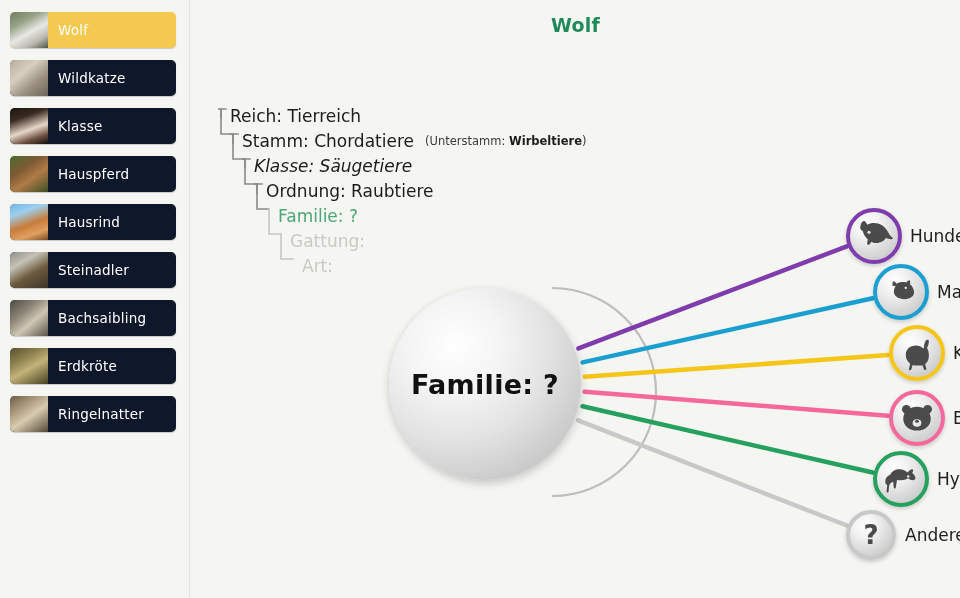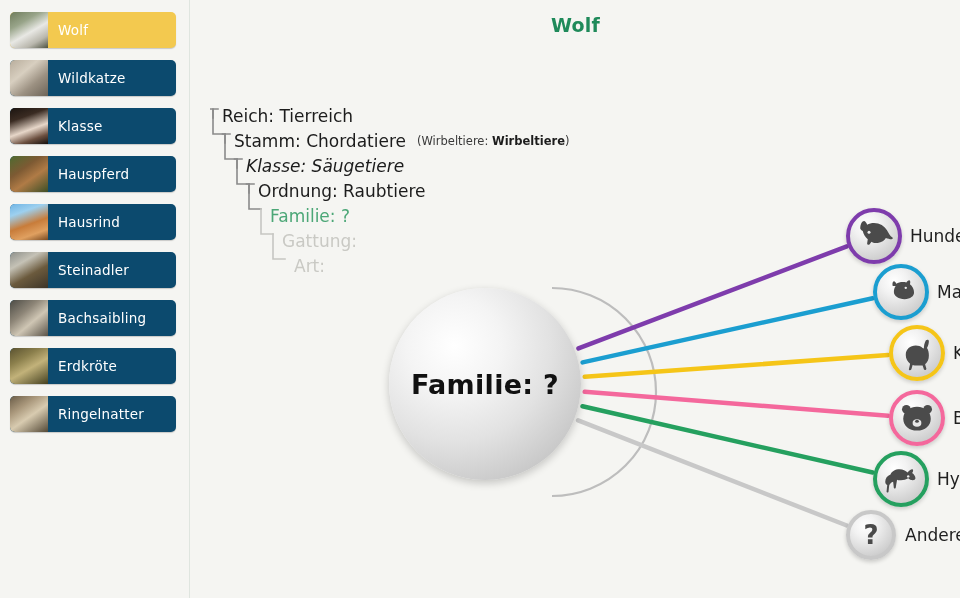--- a/index.html
+++ b/index.html
@@ -24,21 +24,21 @@
     background: #f5f5f2;
     border-right: 1px solid #dfe5df;
     padding: 12px 0 0 10px;
   }
   .side-item {
     position: relative;
     width: 166px;
     height: 36px;
     margin-bottom: 12px;
     border-radius: 5px;
-    background: #0c4a6e;
+    background: #0f172a;
     overflow: hidden;
     display: flex;
     align-items: center;
     cursor: pointer;
     box-shadow: 0 1px 1px rgba(0,0,0,.18);
   }
   .side-item.selected { background: #f3c94f; }
   .side-thumb {
     width: 38px; height: 36px;
     flex: 0 0 38px;
@@ -79,21 +79,21 @@
     text-align: center;
     font-size: 19px;
     font-weight: bold;
     color: #1f8a5a;
     letter-spacing: .2px;
   }
 
   
   #tree {
     position: absolute;
-    left: 19px; top: 104px;
+    left: 27px; top: 104px;
     width: 420px;
   }
   .tree-row {
     position: relative;
     height: 25px;
     display: flex;
     align-items: center;
     white-space: nowrap;
   }
   .tree-text {
@@ -237,21 +237,21 @@
           <path d="M51,105 L51,130 L63,130"></path>
           <path d="M63,130 L63,155 L75,155"></path>
         </g>
       </svg>
       <div id="tree-rows" style="position:relative;">
           <div class="tree-row" style="padding-left: 12px;">
             <span class="tree-text">Reich: Tierreich</span>
           </div>
           <div class="tree-row" style="padding-left: 24px;">
             <span class="tree-text">Stamm: Chordatiere</span>
-            <span class="tree-sub"><span>(Wirbeltiere: </span><b>Wirbeltiere</b><span>)</span></span>
+            <span class="tree-sub"><span>(Unterstamm: </span><b>Wirbeltiere</b><span>)</span></span>
           </div>
           <div class="tree-row" style="padding-left: 36px; font-style: italic;">
             <span class="tree-text">Klasse: Säugetiere</span>
           </div>
           <div class="tree-row" style="padding-left: 48px;">
             <span class="tree-text">Ordnung: Raubtiere</span>
           </div>
           <div class="tree-row accent" style="padding-left: 60px;">
             <span class="tree-text">Familie: ?</span>
           </div>

